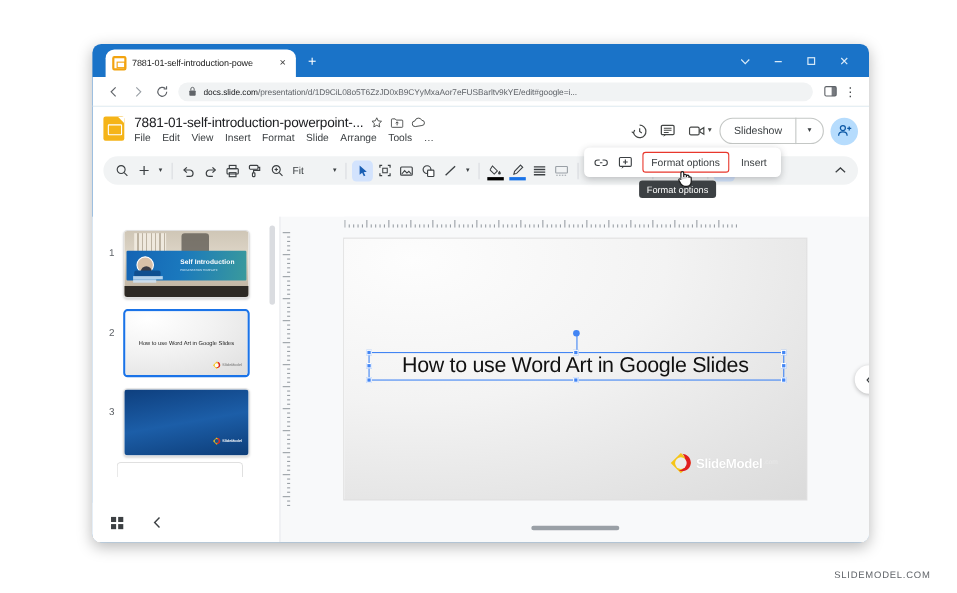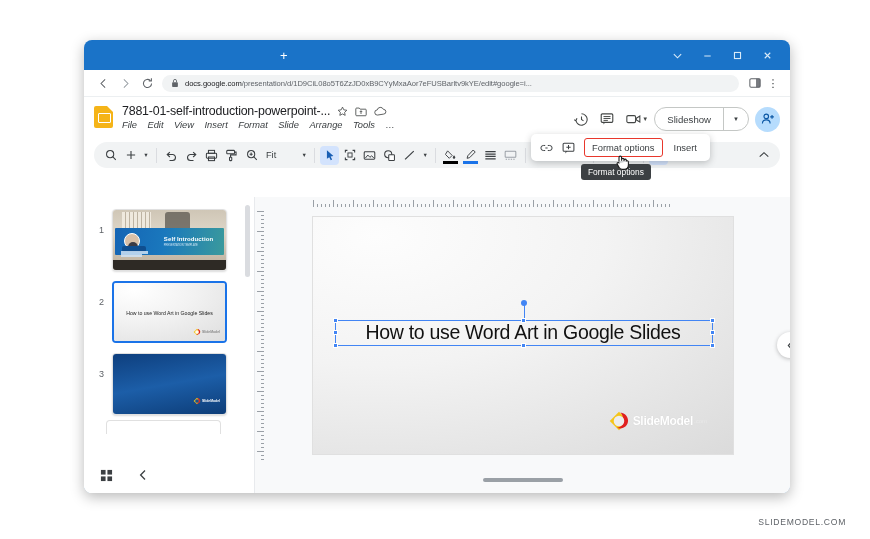--- a/index.html
+++ b/index.html
@@ -65,21 +65,21 @@
   .doclogo .pg { position:absolute; inset:0; background:#f5b418; border-radius:2px; }
   .doclogo .pg::after{ content:""; position:absolute; left:4px; top:7px; width:11px; height:8px;
                        border:1.6px solid #fff; border-radius:1px;}
   .doclogo .corner { position:absolute; right:0; top:0; width:6px; height:6px;
                      background:#fff; clip-path:polygon(0 0,100% 0,100% 100%); }
   .doc-main { margin-left:9px; flex:1; }
   .doc-titlerow { display:flex; align-items:center; gap:7px; }
   .doc-title { font-size:12.4px; color:#202124; letter-spacing:-.2px; white-space:nowrap; }
   .t-icon { color:#444746; display:flex; align-items:center; }
   .menurow { display:flex; gap:10.5px; margin-top:2px; }
-  .menuitem { font-size:9.3px; color:#3c4043; white-space:nowrap;font-style:italic; }
+  .menuitem { font-size:9.3px; color:#3c4043; white-space:nowrap; }
   .docbar-right { display:flex; align-items:center; gap:0; margin-top:2px; }
   .rbtn { width:26px; height:26px; display:flex; align-items:center; justify-content:center; color:#444746; }
   .caret { font-size:6px; color:#444746; margin-left:-4px; margin-right:2px; }
   .ss-wrap { display:flex; align-items:center; border:1px solid #c4c7c5; border-radius:13px;
              height:24px; margin:0 6px 0 4px; }
   .ss-label { font-size:9.6px; color:#3c4043; padding:0 12px; white-space:nowrap; }
   .ss-div { width:1px; height:24px; background:#c4c7c5; }
   .ss-caret { width:24px; display:flex; align-items:center; justify-content:center; font-size:6px; color:#3c4043;}
   .share { width:25px; height:25px; border-radius:50%; background:#b6dcfd;
            display:flex; align-items:center; justify-content:center; color:#0b57a4; }
@@ -213,20 +213,25 @@
 
   #footer { position:absolute; right:24px; bottom:12px; font-size:8.6px; color:#5f6368;
             letter-spacing:.7px; }
 </style>
 </head>
 <body>
 
 <div id="window">
 
   <div class="tabstrip">
+    <div class="tab">
+      <span class="tab-fav"></span>
+      <span class="tab-title">7881-01-self-introduction-powe</span>
+      <span class="tab-close">×</span>
+    </div>
     <div class="newtab">+</div>
     <div class="wctrls">
       <div class="wbtn">
         <svg width="11" height="11" viewBox="0 0 12 12">
             <path d="M2 4.5 6 8.5 10 4.5" stroke="#d8eaf8" stroke-width="1.2" fill="none"></path>
           </svg>
       </div>
       <div class="wbtn">
         <svg width="11" height="11" viewBox="0 0 12 12">
             <path d="M2.5 6.5h7" stroke="#d8eaf8" stroke-width="1.2"></path>
@@ -260,21 +265,21 @@
       <svg width="13" height="13" viewBox="0 0 16 16">
         <path d="M13 8a5 5 0 1 1-1.6-3.7" stroke="#5f6368" stroke-width="1.3" fill="none"></path>
         <path d="M12.8 1.6v3.2H9.6" stroke="#5f6368" stroke-width="1.3" fill="none"></path>
       </svg>
     </div>
     <div class="omni">
       <svg width="8" height="10" viewBox="0 0 10 12">
         <rect x="1.4" y="5" width="7.2" height="6" rx="1" fill="#5f6368"></rect>
         <path d="M3.1 5V3.4a1.9 1.9 0 0 1 3.8 0V5" stroke="#5f6368" stroke-width="1.1" fill="none"></path>
       </svg>
-      <span class="omni-url"><b>docs.google.com</b><span>/presentation/d/1D9CiL08o5T6ZzJD0xB9CYyMxaAor7eFUSBarltv9kYE/edit#google=i...</span></span>
+      <span class="omni-url"><b>docs.slide.com</b><span>/presentation/d/1D9CiL08o5T6ZzJD0xB9CYyMxaAor7eFUSBarltv9kYE/edit#google=i...</span></span>
     </div>
     <div class="chr-icon">
       <svg width="12" height="12" viewBox="0 0 14 14">
           <rect x="1" y="2" width="12" height="10" rx="1.5" stroke="#5f6368" stroke-width="1.2" fill="none"></rect>
           <rect x="8.2" y="2" width="4.8" height="10" fill="#5f6368" opacity=".85"></rect>
         </svg>
     </div>
     <div class="chr-icon" style="font-size:11px;color:#3c4043;">⋮</div>
   </div>
 

